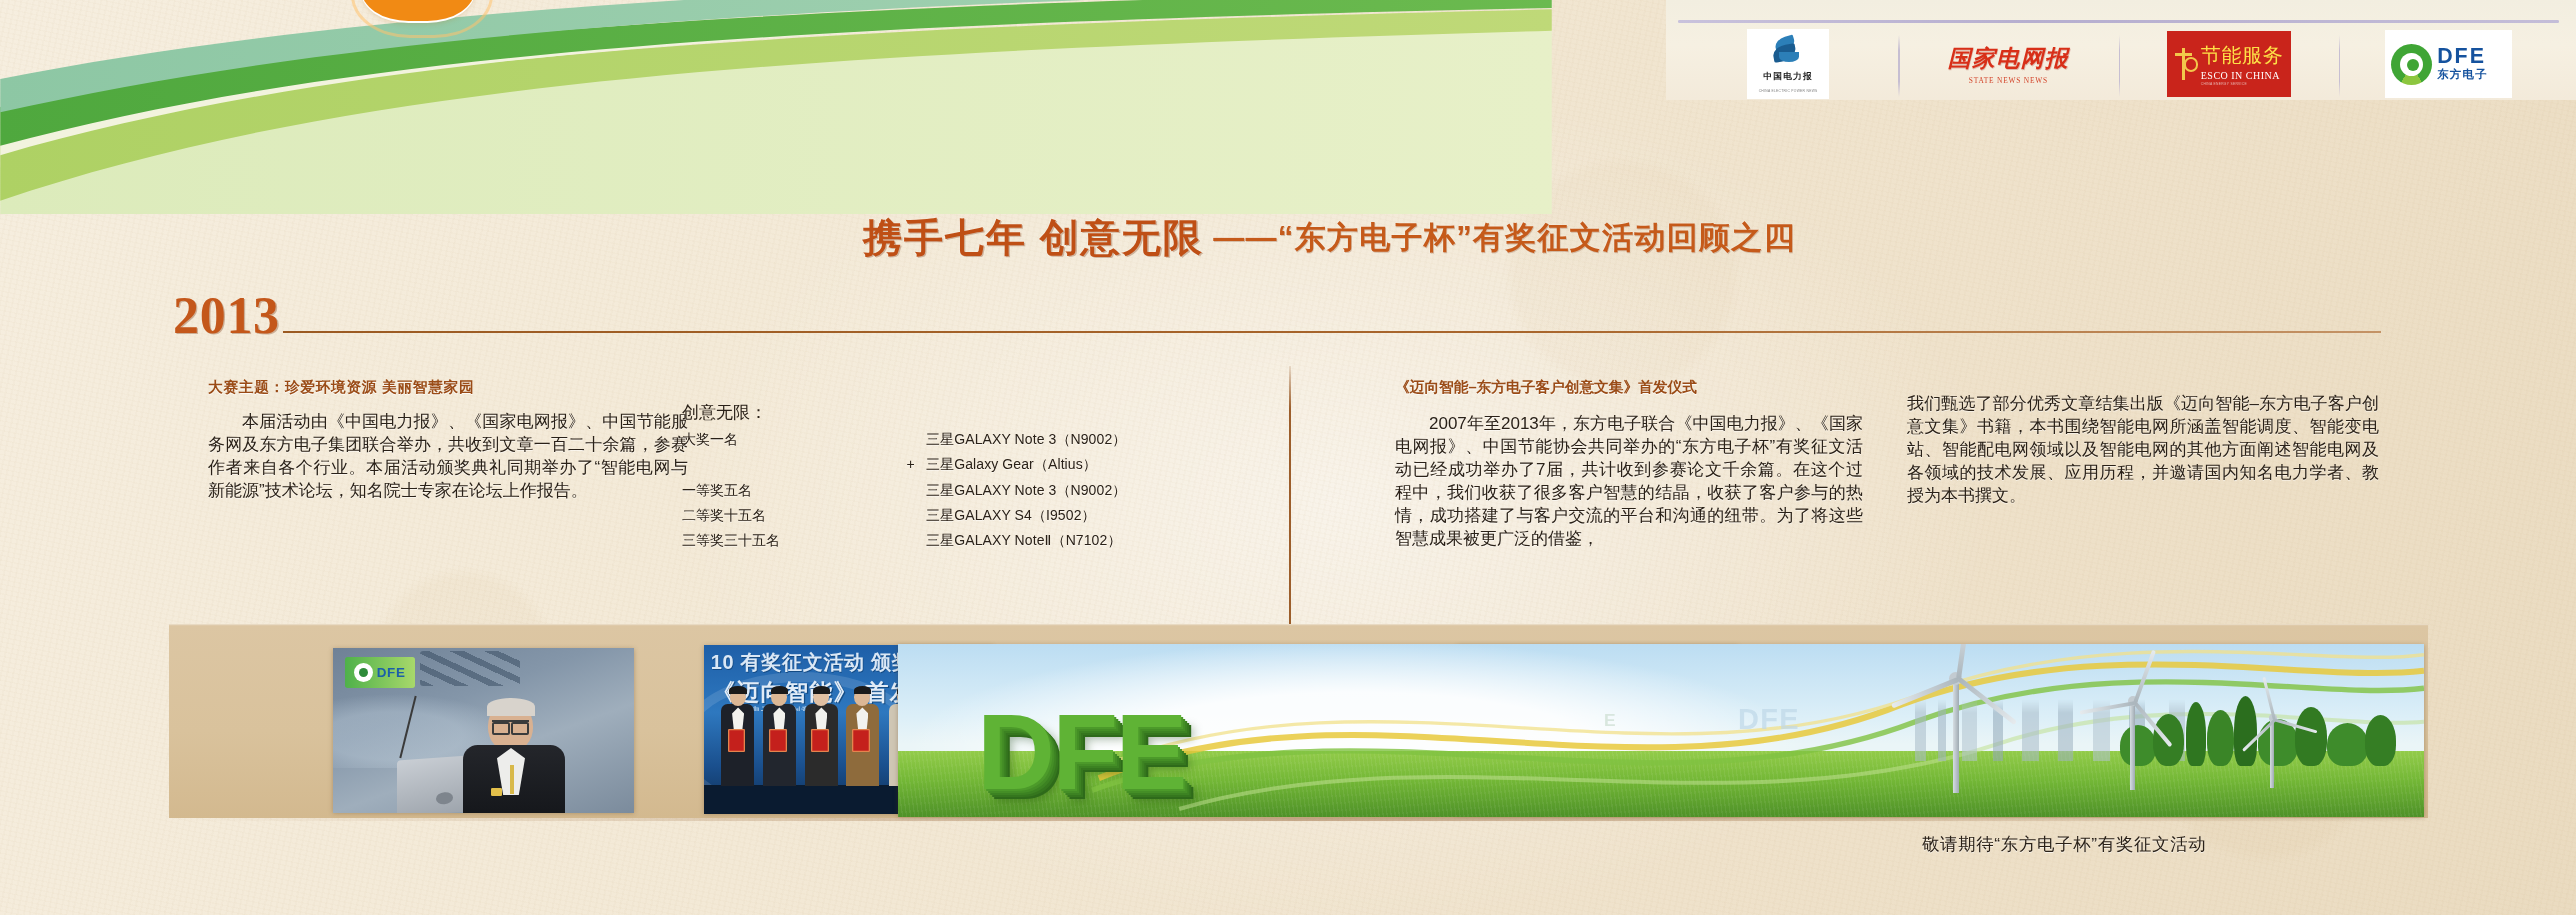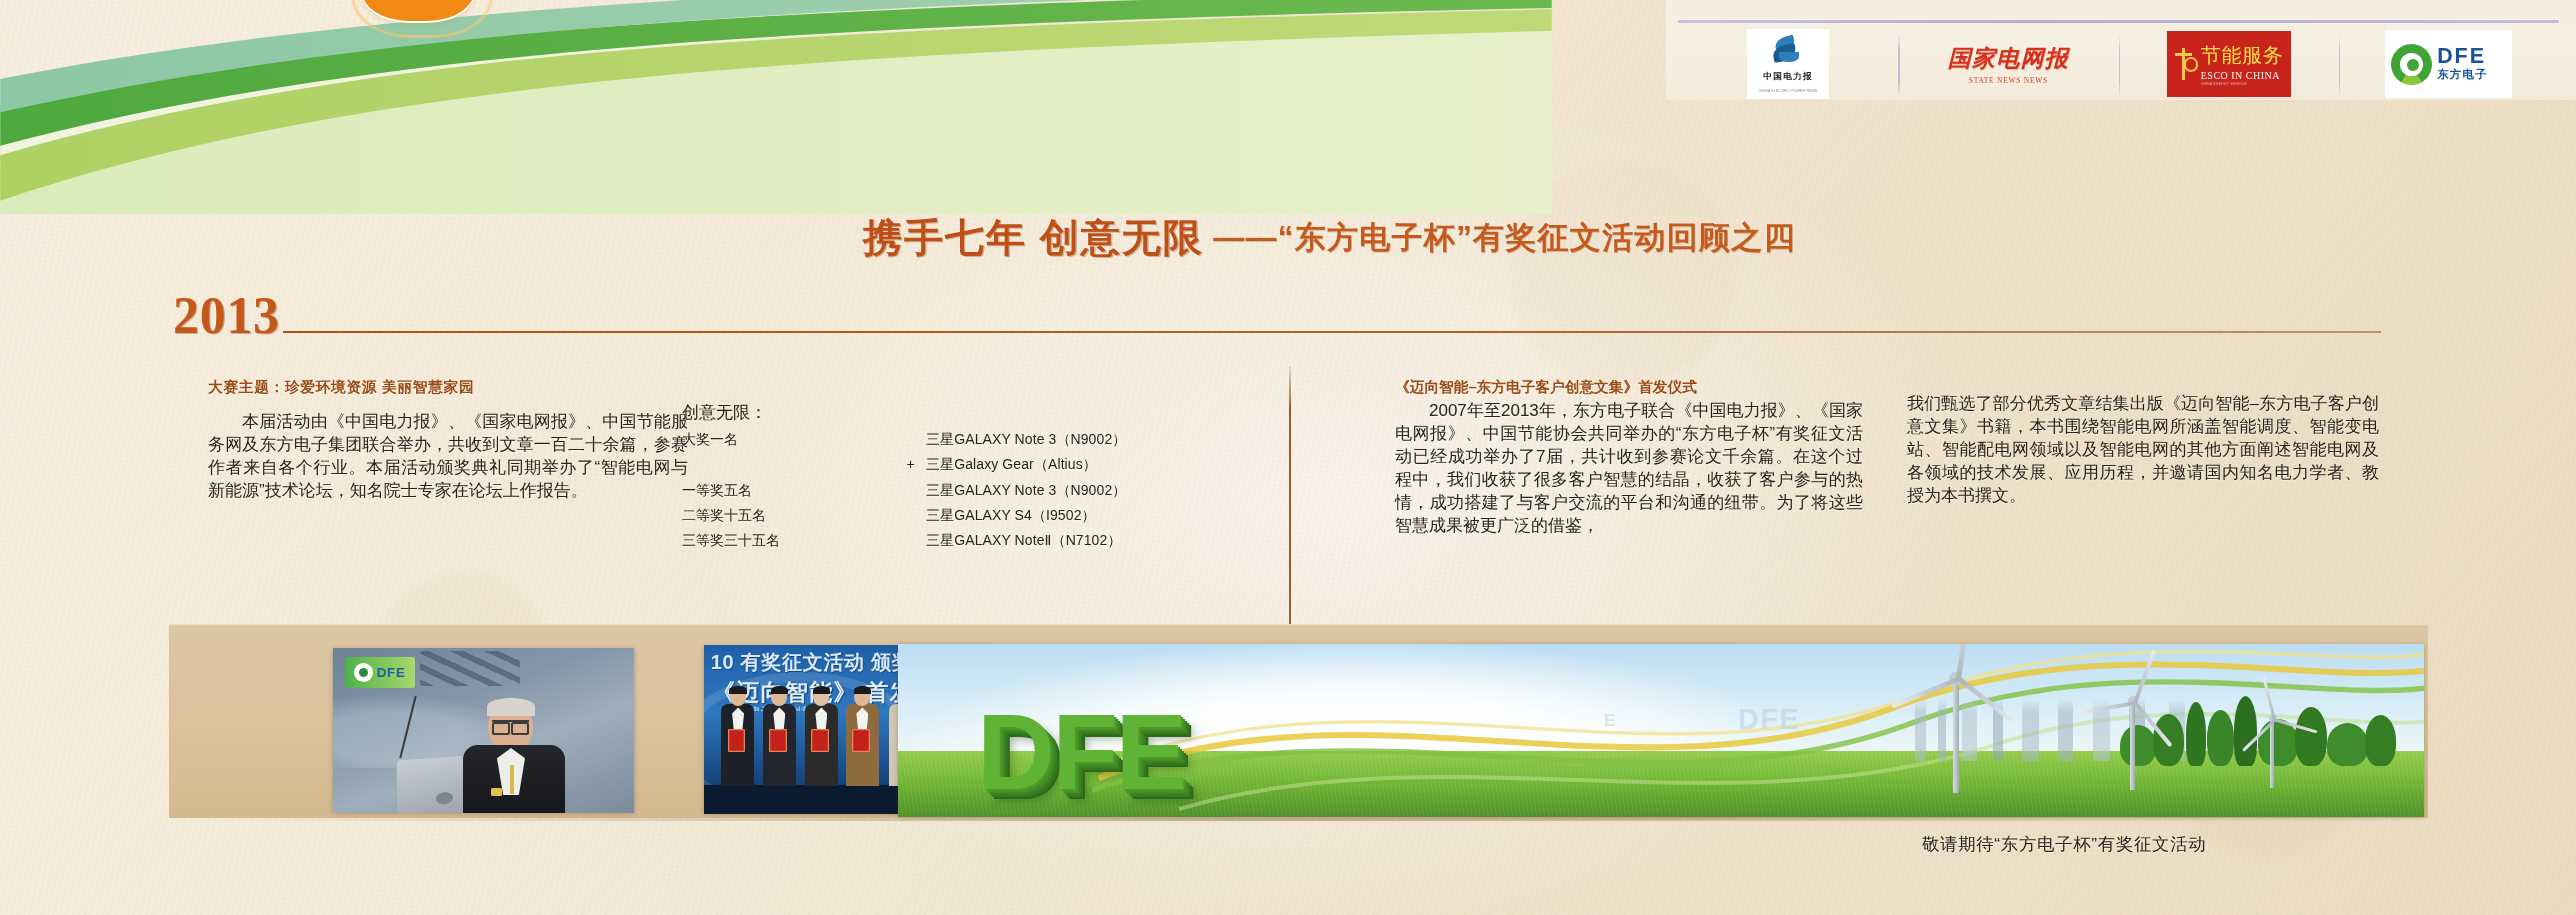--- a/index.html
+++ b/index.html
@@ -167,21 +167,21 @@
   .aw-table td.c-plus{width:31px;text-align:center;color:#2A2118;}
   .aw-table td.c-prize{letter-spacing:0.1px;}
 
   
   #vdivider{
     position:absolute;left:1289px;top:366px;width:2px;height:428px;
     background:linear-gradient(180deg,rgba(150,90,45,.15),#9C5E2B 10%,#9C5E2B 90%,rgba(150,90,45,.15));
   }
 
   #col-mid{left:1395px;top:378px;width:468px;}
-  #col-mid .kicker{margin-bottom:2px;letter-spacing:0;}
+  #col-mid .kicker{margin-bottom:15px;letter-spacing:0;}
   #col-right{left:1907px;top:392px;width:472px;}
 
   
   #photoband{
     position:absolute;left:169px;top:624px;width:2259px;height:194px;
     background:linear-gradient(180deg,#DCC6A3 0%,#D9C29C 55%,#D3B98F 100%);
     box-shadow:0 1.3px 0 rgba(255,255,255,.35) inset;
   }
   #photoband::after{
     content:"";position:absolute;left:0;right:0;bottom:-2.7px;height:2.7px;

